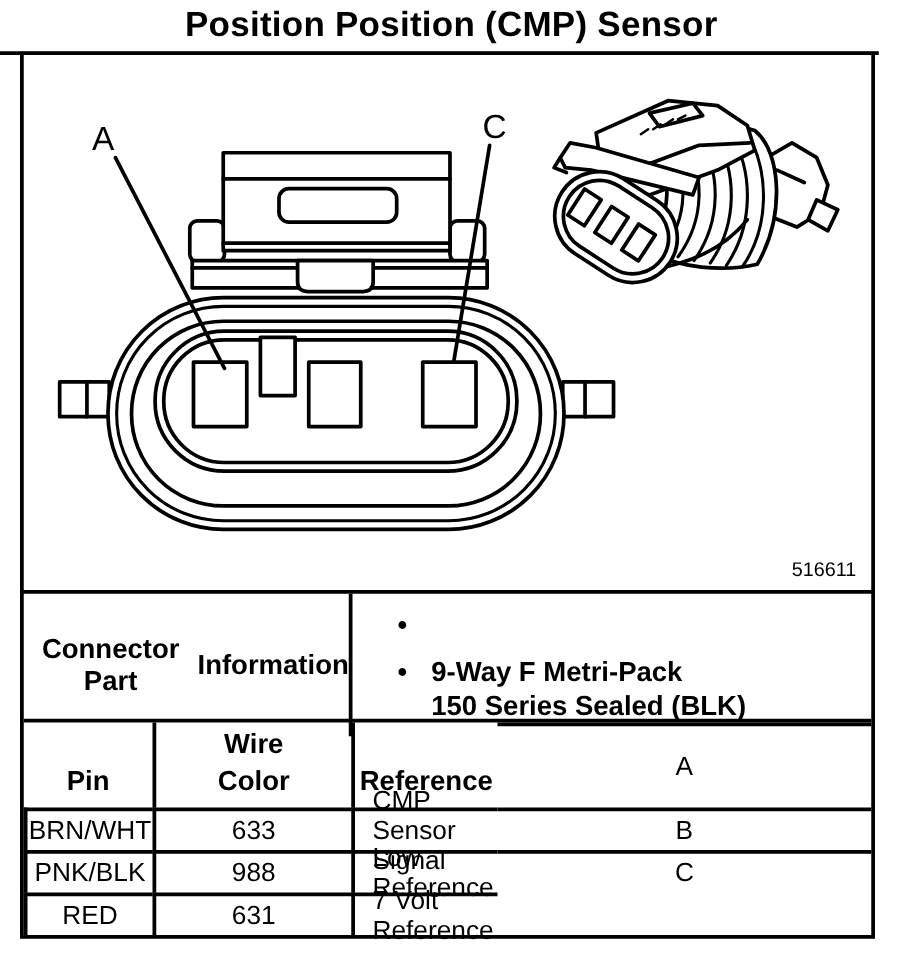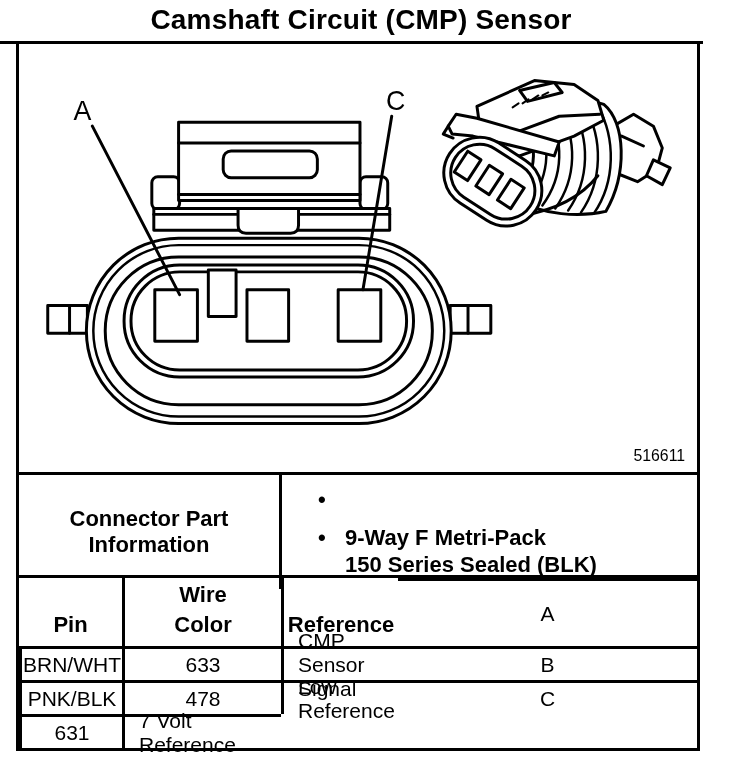--- a/index.html
+++ b/index.html
@@ -17,21 +17,21 @@
     position:absolute;left:16px;top:41px;width:684px;height:434px;
     border:3px solid #000;box-sizing:border-box;background:#fff;
   }
   .fig-svg{position:absolute;left:0;top:0;width:678px;height:428px;}
   .tblwrap{
     position:absolute;left:16px;top:472px;width:684px;
     border:3px solid #000;box-sizing:border-box;background:#fff;
   }
   .pi-grid{display:grid;grid-template-columns:260px 1fr;height:100px;}
   .pi-head{
-    display:flex;flex-direction:column;justify-content:center;align-items:center;
+    display:flex;flex-direction:row;justify-content:center;align-items:center;
     font-weight:bold;font-size:22px;line-height:26px;text-align:center;
   }
   .pi-body{
     border-left:3px solid #000;padding:11px 6px 0 36px;
     font-weight:bold;font-size:22px;line-height:27px;box-sizing:border-box;
   }
   .pi-item{display:flex;margin-bottom:11px;}
   .pi-dot{width:27px;flex:0 0 27px;}
   .pi-lines span{display:block;}
   .pi-lines span:empty{display:none;}
@@ -46,21 +46,21 @@
     font-weight:bold;flex-direction:column;justify-content:flex-end;align-items:center;
     padding-bottom:6px;font-size:22px;line-height:30px;text-align:center;
   }
   .hdr span{display:block;}
   .hdr span:empty{display:none;}
   .fn{justify-content:flex-start;padding-left:14px;}
 </style>
 </head>
 <body>
 
-<div class="title">Camshaft Circuit (CMP) Sensor</div>
+<div class="title">Position Position (CMP) Sensor</div>
 <div class="title-rule"></div>
 
 <div class="fig-box">
   <svg class="fig-svg" viewBox="0 0 684 430">
     <g stroke="#000" fill="none" stroke-width="3" stroke-linejoin="round" stroke-linecap="round">
 
       <g>
         <path fill="#fff" d="M 596,84 L 620,70 L 640,82 L 649,104 L 643,126 L 624,138 L 604,130 Z"></path>
         <path fill="#fff" d="M 640,116 L 657,124 L 649,141 L 633,132 Z"></path>
         <path d="M 608,92 L 630,102"></path>
@@ -159,20 +159,21 @@
       <span>Reference</span>
     </div>
 
     <div class="cell row-b">A</div>
     <div class="cell row-b col-b">BRN/WHT</div>
     <div class="cell row-b col-b">633</div>
     <div class="cell row-b col-b fn">CMP Sensor Signal</div>
 
     <div class="cell row-b">B</div>
     <div class="cell row-b col-b">PNK/BLK</div>
-    <div class="cell row-b col-b">478</div>
+    <div class="cell row-b col-b">988</div>
     <div class="cell row-b col-b fn">Low Reference</div>
 
     <div class="cell row-b">C</div>
+    <div class="cell row-b col-b">RED</div>
     <div class="cell row-b col-b">631</div>
     <div class="cell row-b col-b fn">7 Volt Reference</div>
   </div>
 </div>
 
 </body></html>

